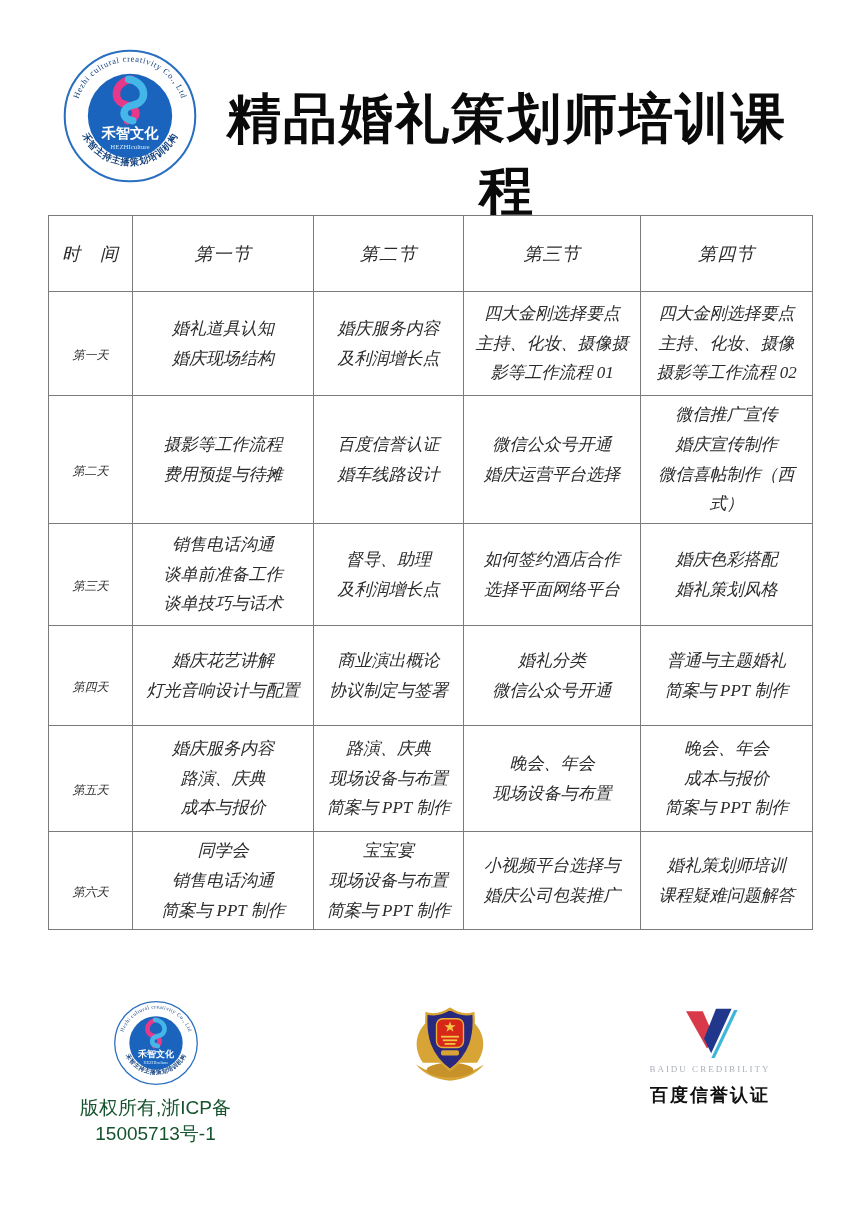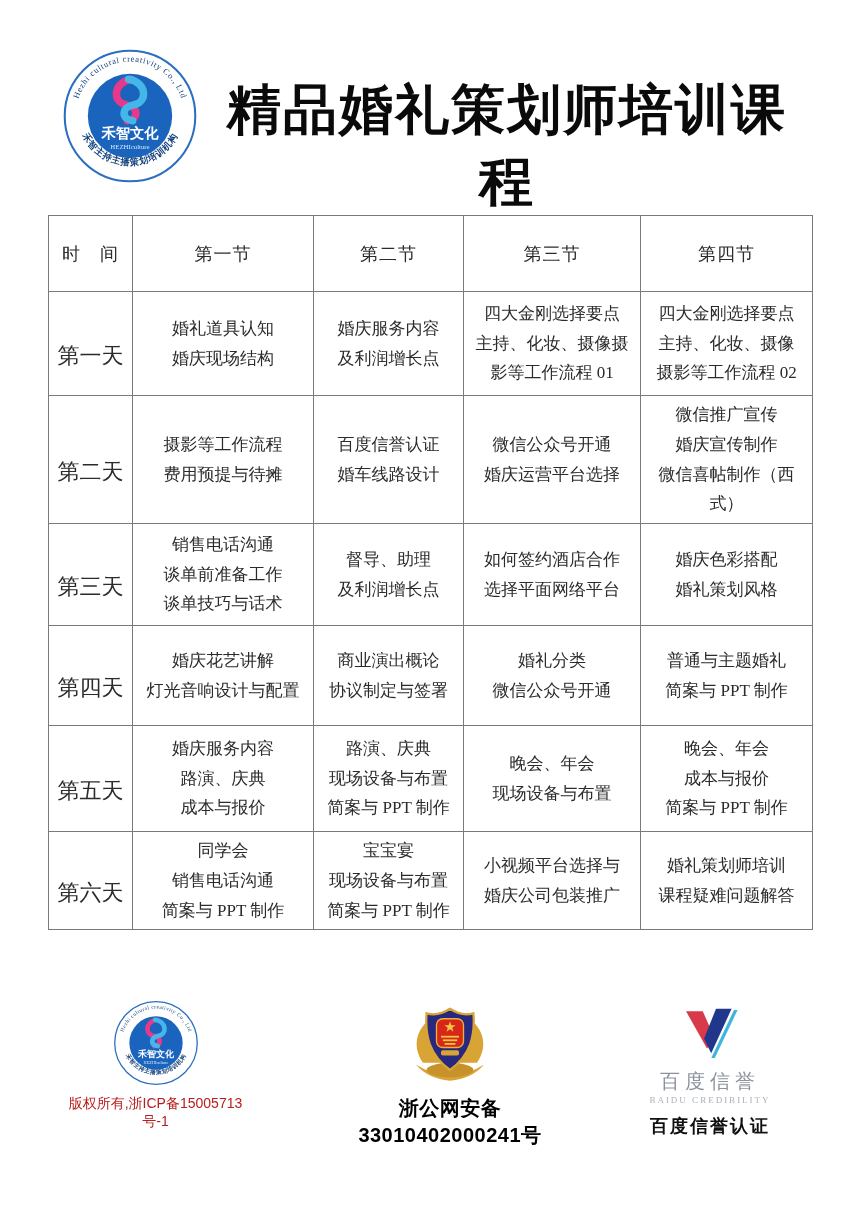--- a/index.html
+++ b/index.html
@@ -6,56 +6,57 @@
   html,body { background:#ffffff; }
   body {
     width:860px; height:1212px; position:relative;
     font-family:"Liberation Serif","DejaVu Serif",serif;
     color:#2b2b2b;
   }
 
   
   .logo-main { position:absolute; left:62px; top:48px; width:136px; height:136px; }
   .page-title {
-    position:absolute; left:200px; top:74px; width:614px;
+    position:absolute; left:200px; top:82px; width:614px;
     text-align:center; font-size:54px; font-weight:900; color:#0a0a0a;
     letter-spacing:2px; line-height:72px;
-    font-family:Liberation Serif, serif;
+    font-family:Liberation Sans, sans-serif;
   }
 
   
   table.course {
     position:absolute; left:48px; top:215px; width:764px;
     border-collapse:collapse; table-layout:fixed;
   }
   table.course th, table.course td {
     border:1px solid #7a7a7a;
     text-align:center; vertical-align:middle;
     font-weight:normal;
     color:#2b2b2b;
+    font-style:italic;
   }
   table.course thead tr { height:76px; }
   table.course thead th { font-size:18px; letter-spacing:1px; }
   table.course tbody tr:nth-child(1){ height:104px; }
   table.course tbody tr:nth-child(2){ height:102px; }
   table.course tbody tr:nth-child(3){ height:102px; }
   table.course tbody tr:nth-child(4){ height:100px; }
   table.course tbody tr:nth-child(5){ height:106px; }
   table.course tbody tr:nth-child(6){ height:96px;  }
-  th.day { vertical-align:top; padding-top:24px; font-size:22px; }
+  th.day { vertical-align:top; padding-top:24px; font-size:12px; }
   td.cell { font-size:17px; line-height:1.75; white-space:pre-line; padding:4px 6px; }
 
   
   .footer-left  { position:absolute; left:58px;  top:1000px; width:195px; text-align:center; }
   .footer-center{ position:absolute; left:330px; top:998px;  width:240px; text-align:center; }
   .footer-right { position:absolute; left:622px; top:1004px; width:176px; text-align:center; }
 
   .logo-small { width:86px; height:86px; display:block; margin:0 auto; }
   .icp-text {
-    margin-top:9px; font-size:14px; color:#b91c1c;
+    margin-top:9px; font-size:19px; color:#14532d;
     font-family:"Liberation Sans","DejaVu Sans",sans-serif;
     text-align:center;
   }
   .badge-svg { width:96px; height:90px; display:block; margin:0 auto; }
   .police-text {
     margin-top:7px; font-size:20px; font-weight:bold; color:#000;
     font-family:"Liberation Sans","DejaVu Sans",sans-serif; letter-spacing:0.5px;
   }
   .baidu-v { width:62px; height:60px; display:block; margin:0 auto; }
   .baidu-cn {
@@ -228,29 +229,27 @@
 
         <rect x="35" y="23" width="30" height="32" rx="7" fill="#d62718" stroke="#e8b23c" stroke-width="1.5"></rect>
         <polygon points="50,26 51.6,30.4 56.2,30.4 52.5,33.1 53.9,37.5 50,34.8 46.1,37.5 47.5,33.1 43.8,30.4 48.4,30.4" fill="#f2c640"></polygon>
         <rect x="40" y="42" width="20" height="2" fill="#f2c640"></rect>
         <rect x="42" y="46" width="16" height="2" fill="#f2c640"></rect>
         <rect x="44" y="50" width="12" height="2" fill="#f2c640"></rect>
 
         <rect x="40" y="58" width="20" height="6" rx="2" fill="#d7a435"></rect>
       </svg>
     </span>
-    <div class="police-text">浙公网安备 33010402000241号</div>
   </div>
 
   <div class="footer-right">
     <span class="baidu-v">
       <svg viewBox="0 0 100 100" width="100%" height="100%">
         <polygon points="10,12 38,12 58,58 45,74" fill="#d93a49"></polygon>
         <polygon points="60,8 86,8 52,82 40,58" fill="#21378c"></polygon>
         <polygon points="90,10 96,10 58,90 52,90" fill="#3fb6d9"></polygon>
       </svg>
     </span>
-    <div class="baidu-cn">百度信誉</div>
     <div class="baidu-en">BAIDU CREDIBILITY</div>
     <div class="baidu-cert">百度信誉认证</div>
   </div>
 
 </div>
 
 </body></html>

